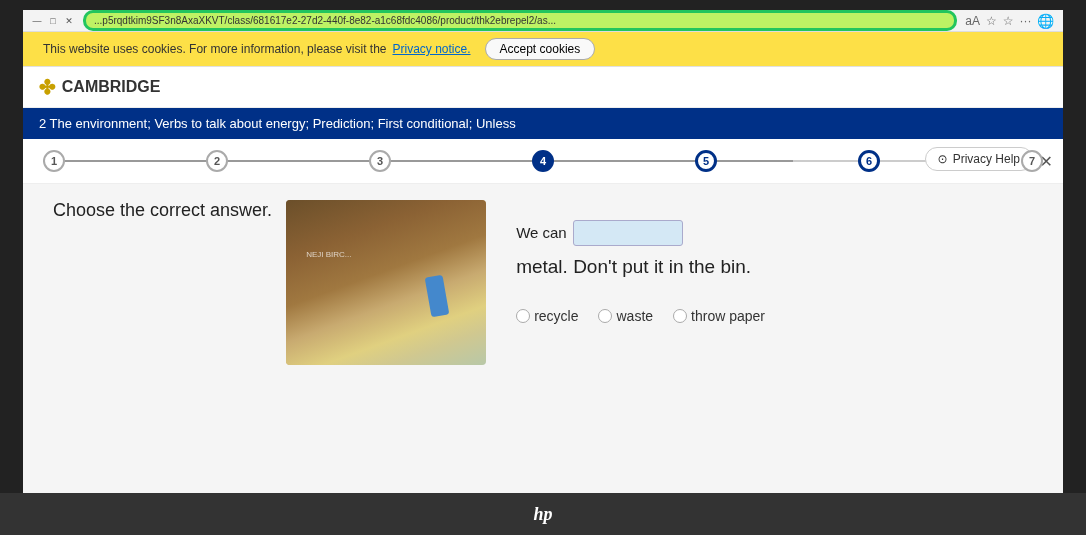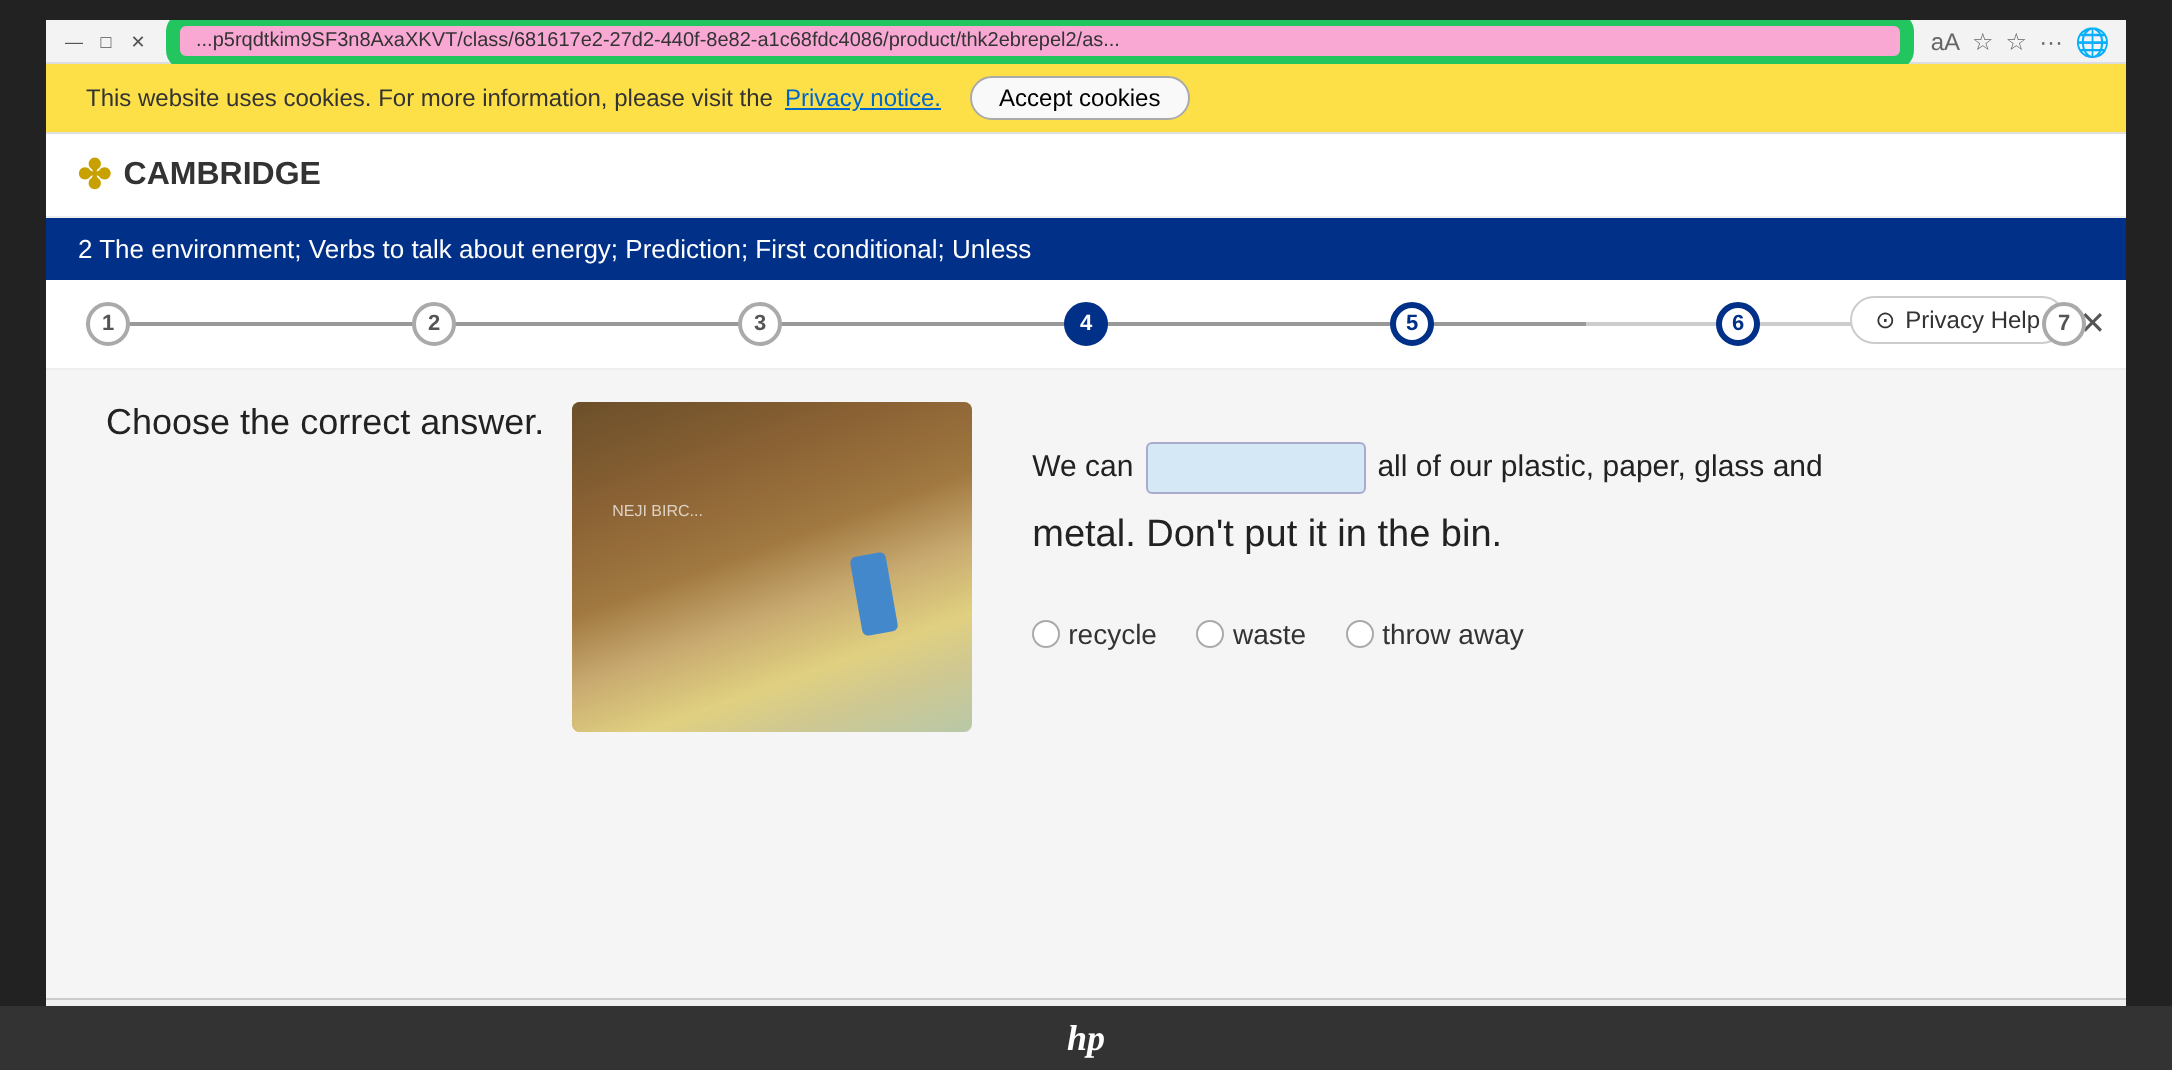--- a/index.html
+++ b/index.html
@@ -61,22 +61,22 @@
       cursor: pointer;
       font-size: 9px;
       display: flex; align-items: center; justify-content: center;
     }
     .win-btn.minimize { background: #f3f3f3; color: #555; }
     .win-btn.maximize { background: #f3f3f3; color: #555; }
     .win-btn.close { background: #f3f3f3; color: #555; }
 
     .address-bar {
       flex: 1;
-      background: #f9a8d4;
-      border: 7px solid #22c55e;
+      background: #bef264;
+      border: 3px solid #22c55e;
       border-radius: 10px;
       padding: 2px 8px;
       font-size: 10px;
       color: #333;
       display: flex;
       align-items: center;
       gap: 4px;
     }
 
     .browser-icons {
@@ -397,21 +397,21 @@
       font-size: 12px;
       color: #555;
     }
 
     
     .hp-logo-area {
       position: absolute;
       bottom: 0;
       left: 0;
       right: 0;
-      height: 32px;
+      height: 42px;
       background: #333;
       display: flex;
       align-items: center;
       justify-content: center;
     }
 
     .hp-logo {
       color: #fff;
       font-size: 18px;
       font-style: italic;
@@ -531,36 +531,35 @@
 BIRC...</span>
               </div>
               <div class="blue-accent"></div>
             </div>
           </div>
 
           <div class="sentence-area">
             <div class="sentence-line">
               <span>We can</span>
               <span class="answer-blank"></span>
-              <span>all of our plastic, paper, glass and</span>
             </div>
             <div class="sentence-line2">metal. Don't put it in the bin.</div>
 
             <div class="answer-options">
               <label class="answer-option">
                 <span class="option-radio"></span>
                 <span>recycle</span>
               </label>
               <label class="answer-option">
                 <span class="option-radio"></span>
                 <span>waste</span>
               </label>
               <label class="answer-option">
                 <span class="option-radio"></span>
-                <span>throw away</span>
+                <span>throw paper</span>
               </label>
             </div>
           </div>
 
         </div>
       </div>
     </div>
 
   </div>
 

